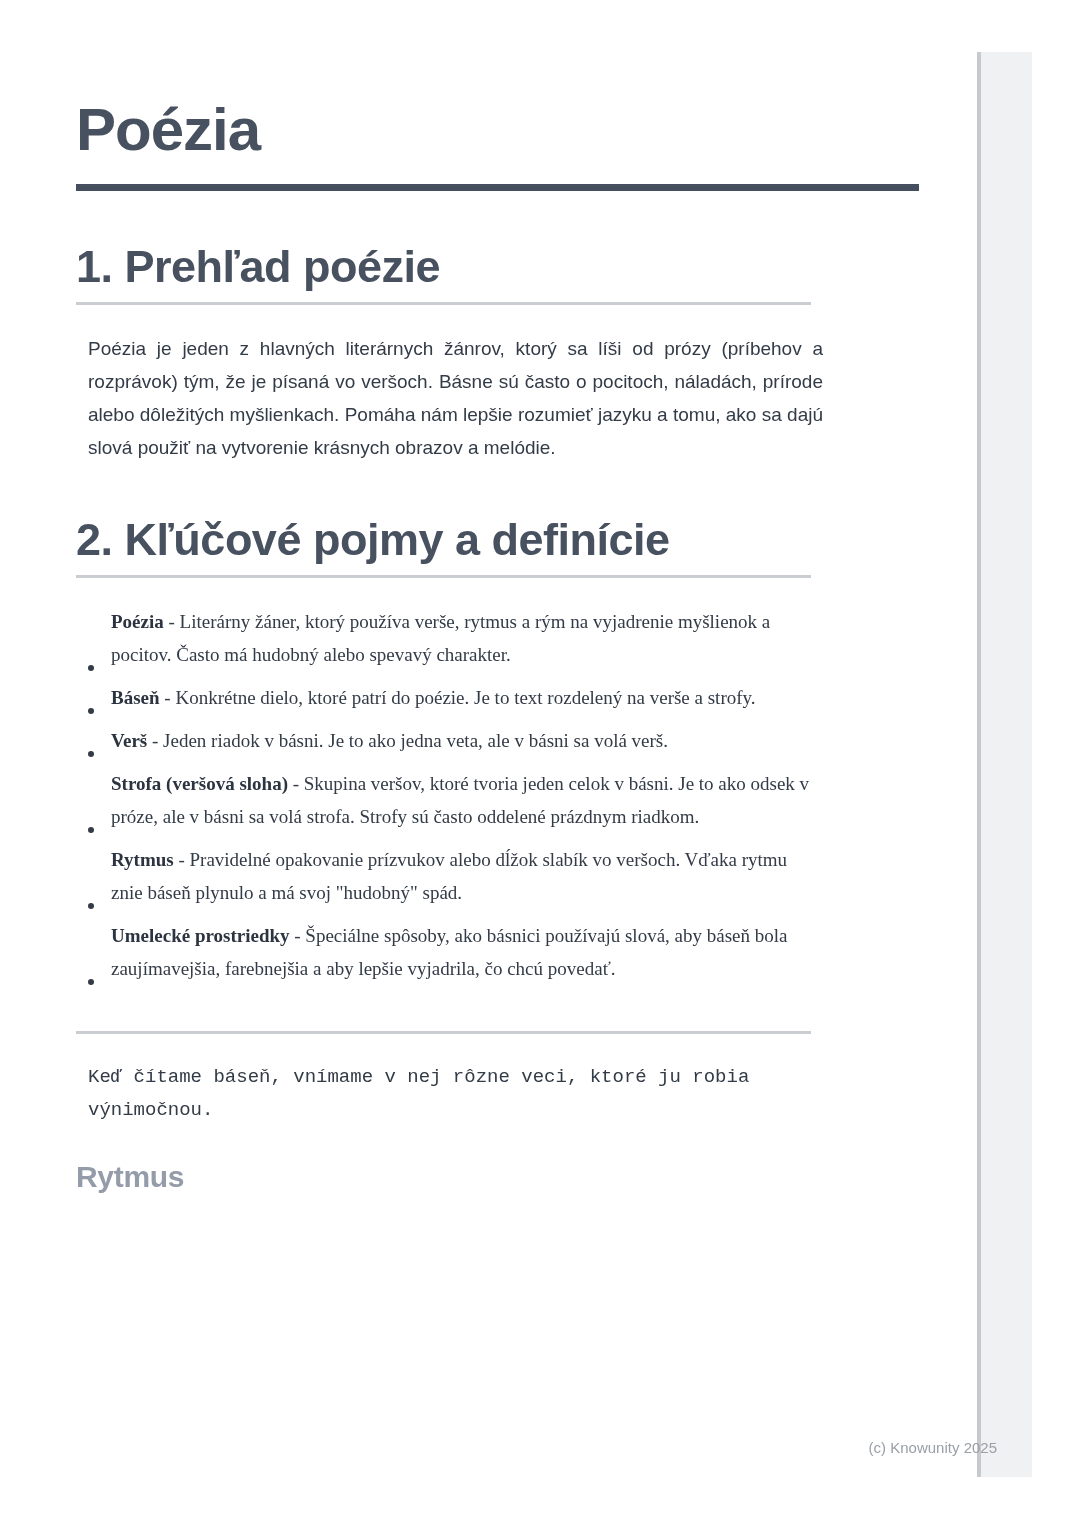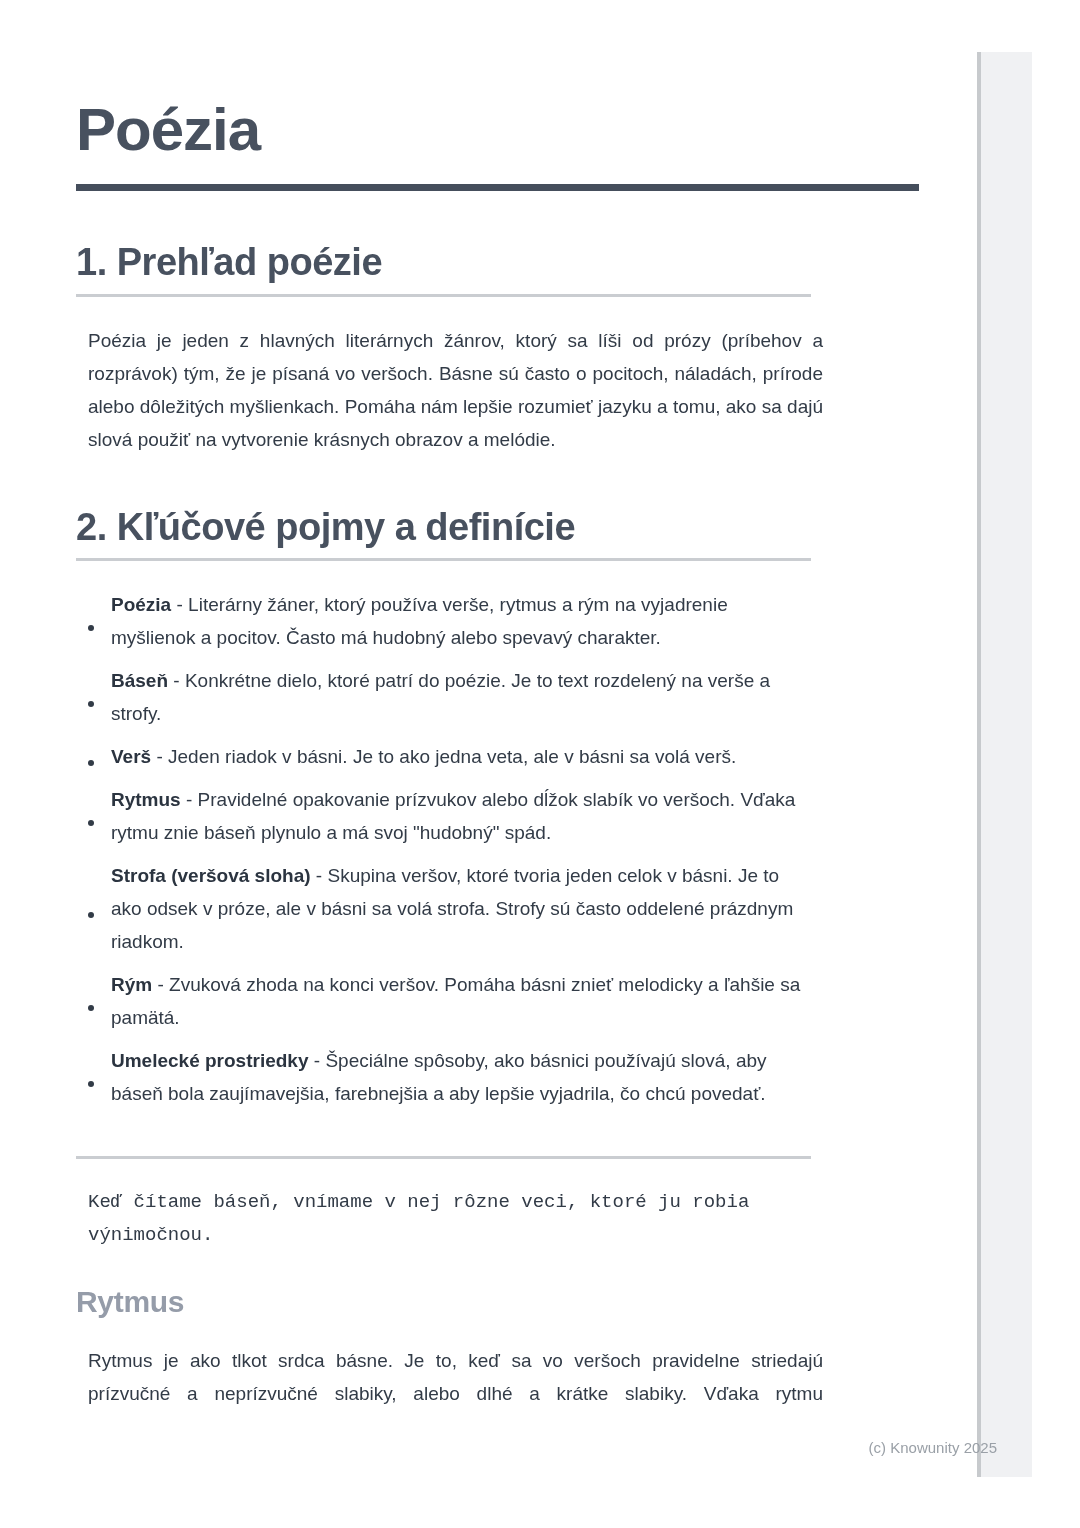--- a/index.html
+++ b/index.html
@@ -31,21 +31,21 @@
     background: #454e5c;
   }
 
   section { margin: 0; }
   .sec-1 { margin-top: 50px; }
   .sec-2 { margin-top: 50px; }
   .sec-3 { margin-top: 46px; }
 
   h2.sec-heading {
     margin: 18px 0 9px 0;
-    font-size: 38px;
+    font-size: 45px;
     line-height: 1.15;
     font-weight: 700;
     letter-spacing: -0.5px;
     color: #48515f;
   }
   .sec-rule {
     width: 735px; height: 3px;
     background: #cacdd1;
     margin-bottom: 27px;
   }
@@ -61,22 +61,23 @@
   p.para.justify-all { text-align: justify; text-align-last: justify; }
   p.para.single { text-align: left; font-family: Liberation Mono, monospace; }
 
   ul.def-list {
     list-style: none;
     margin: 0; padding: 0;
     width: 735px;
   }
   ul.def-list li {
     display: flex;
-    align-items: center;
+    align-items: flex-end;
     margin: 0 0 10px 0;
+    font-family: Liberation Serif, serif;
   }
   ul.def-list li:last-child { margin-bottom: 7px; }
   .dot {
     flex: none;
     width: 6px; height: 6px;
     border-radius: 50%;
     background: #323b47;
     margin: 13px 0 0 12px;
   }
   .li-text {
@@ -144,41 +145,36 @@
         <li>
           <span class="dot"></span>
           <span class="li-text"><b>Báseň</b> <span>- Konkrétne dielo, ktoré patrí do poézie. Je to text rozdelený na verše a strofy.</span></span>
         </li>
         <li>
           <span class="dot"></span>
           <span class="li-text"><b>Verš</b> <span>- Jeden riadok v básni. Je to ako jedna veta, ale v básni sa volá verš.</span></span>
         </li>
         <li>
           <span class="dot"></span>
-          <span class="li-text"><b>Rytmus</b> <span>- Pravidelné opakovanie prízvukov alebo dĺžok slabík vo veršoch. Vďaka rytmu znie báseň plynulo a má svoj "hudobný" spád.</span></span>
-        </li>
-        <li>
-          <span class="dot"></span>
           <span class="li-text"><b>Strofa (veršová sloha)</b> <span>- Skupina veršov, ktoré tvoria jeden celok v básni. Je to ako odsek v próze, ale v básni sa volá strofa. Strofy sú často oddelené prázdnym riadkom.</span></span>
         </li>
         <li>
           <span class="dot"></span>
-          <span class="li-text"><b>Rým</b> <span>- Zvuková zhoda na konci veršov. Pomáha básni znieť melodicky a ľahšie sa pamätá.</span></span>
+          <span class="li-text"><b>Rytmus</b> <span>- Pravidelné opakovanie prízvukov alebo dĺžok slabík vo veršoch. Vďaka rytmu znie báseň plynulo a má svoj "hudobný" spád.</span></span>
         </li>
         <li>
           <span class="dot"></span>
           <span class="li-text"><b>Umelecké prostriedky</b> <span>- Špeciálne spôsoby, ako básnici používajú slová, aby báseň bola zaujímavejšia, farebnejšia a aby lepšie vyjadrila, čo chcú povedať.</span></span>
         </li>
       </ul>
     </section>
 
     <section class="sec-3">
       <div class="sec-rule"></div>
       <p class="para single">Keď čítame báseň, vnímame v nej rôzne veci, ktoré ju robia výnimočnou.</p>
       <h3 class="sub-heading">Rytmus</h3>
-      <p class="para justify-all">Rytmus je ako tlkot srdca básne. Je to, keď sa vo veršoch pravidelne striedajú prízvučné a neprízvučné slabiky, alebo dlhé a krátke slabiky. Vďaka rytmu</p>
     </section>
 
   </div>
 
   <div class="scroll-strip"></div>
   <div class="footer-note">(c) Knowunity 2025</div>
 </div>
 
 </body></html>

